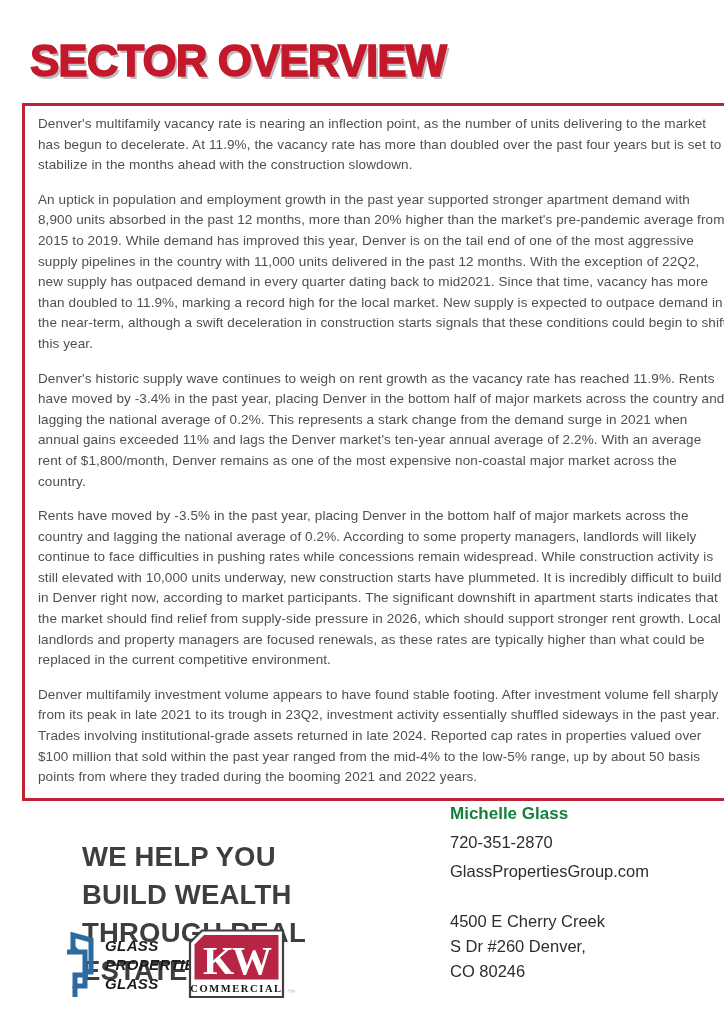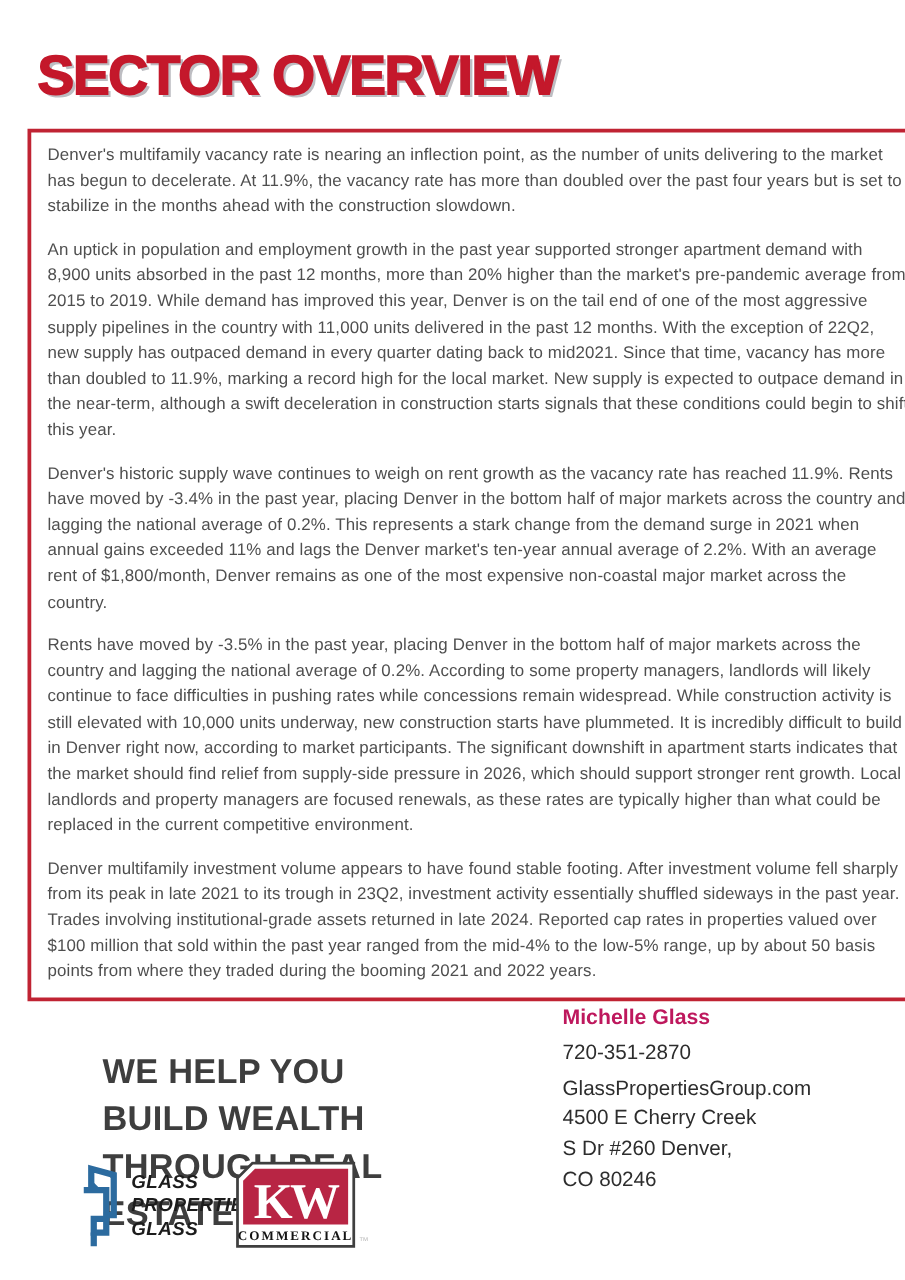--- a/index.html
+++ b/index.html
@@ -32,25 +32,25 @@
 
   
   .tagline {
     position:absolute; left:82px; top:838px;
     font-size:27.5px; line-height:38px; color:#3e3e3e;
     letter-spacing:0.2px; white-space:pre-line;font-weight:bold;
   }
 
   
   .contact { position:absolute; left:450px; top:804px; color:#2d2d2d; font-size:16.5px; }
-  .contact .c-name  { font-weight:bold; color:#be185d; font-size:17px; }
+  .contact .c-name  { font-weight:bold; color:#15803d; font-size:17px; }
   .contact .c-phone { margin-top:9px; }
   .contact .c-email { margin-top:15px; }
   .contact .c-site  { margin-top:10px; }
-  .contact .c-addr  { margin-top:1px; line-height:25px; white-space:pre-line; }
+  .contact .c-addr  { margin-top:28px; line-height:25px; white-space:pre-line; }
 
   
   .gpg-logo { position:absolute; left:62px; top:927px; display:flex; align-items:center; gap:9px; }
   .gpg-icon svg { display:block; }
   .gpg-text div {
     font-size:15px; font-weight:bold; color:#1c1c1c;
     letter-spacing:0.4px; line-height:19px; white-space:nowrap;font-style:italic;
   }
 
   

